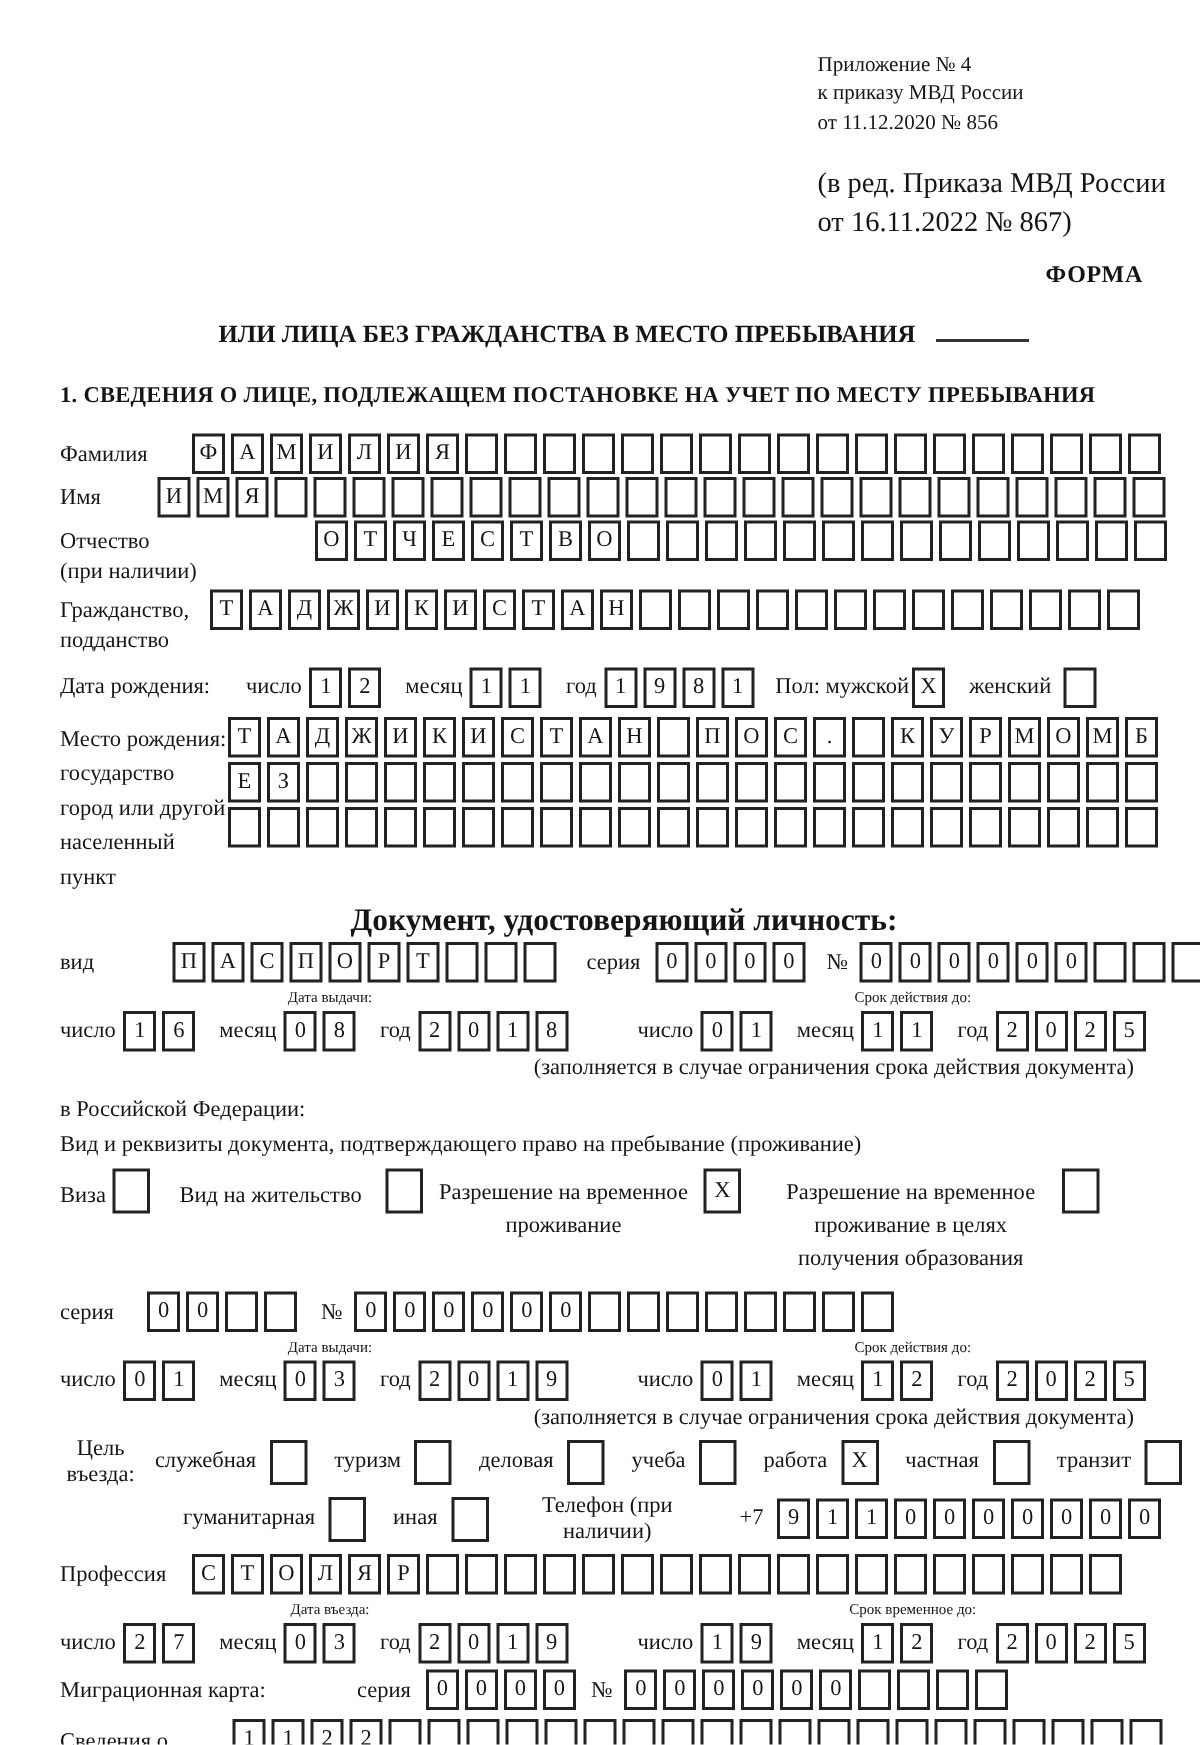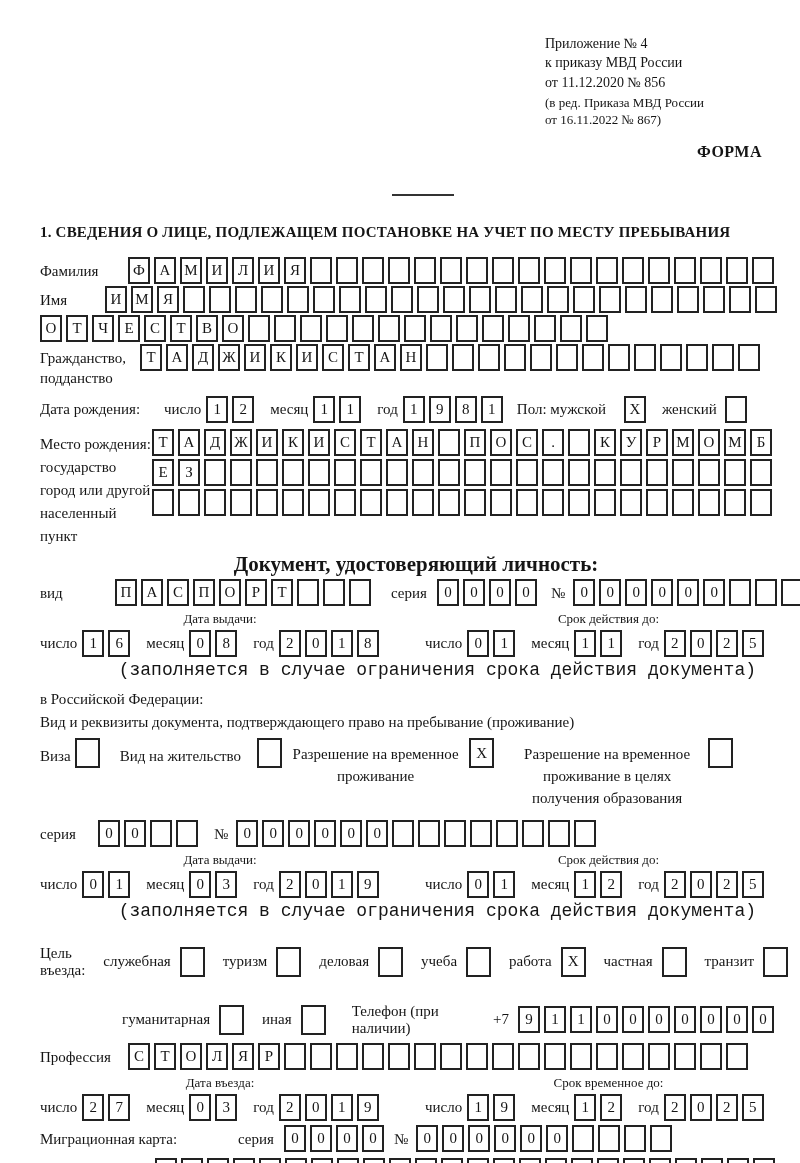--- a/index.html
+++ b/index.html
@@ -6,21 +6,21 @@
   body {
     width:800px; height:1163px; overflow:hidden;
     background:#ffffff; color:#151515;
     font-family:"Liberation Serif", serif;
     font-size:15px;
   }
   .page { padding:34px 8px 0 40px; position:relative; }
 
   
   .appendix { margin-left:505px; line-height:1.38; font-size:14px; }
-  .amendment { margin-left:505px; margin-top:2px; line-height:1.35; font-size:13px; }
+  .amendment { margin-left:505px; margin-top:18px; line-height:1.35; font-size:19px; }
   .forma { text-align:right; padding-right:30px; font-weight:bold; font-size:16px; margin-top:14px; letter-spacing:.5px; }
 
   .title { text-align:center; font-weight:bold; font-size:16.5px; margin-top:18px; line-height:1.5; }
   .uline { display:inline-block; width:62px; border-bottom:2px solid #333; margin-left:14px; height:1px; vertical-align:baseline; }
 
   .sec1 { font-weight:bold; font-size:15px; margin-top:20px; letter-spacing:.2px; }
 
   
   .cells { display:inline-flex; flex:none; }
   .cell {
@@ -38,35 +38,35 @@
 
   .stackrows > .cells { display:flex; }
   .stackrows > .cells + .cells { margin-top:3px; }
 
   .dochead { text-align:center; font-weight:bold; font-size:21px; margin-top:4px; }
 
   
   .datecols { display:flex; margin-top:5px; }
   .dcol-l { width:360px; flex:none; }
   .dcol-r { flex:1; padding-left:25px; }
-  .dhead { text-align:center; font-size:13px; margin-bottom:3px; }
+  .dhead { text-align:center; font-size:10px; margin-bottom:3px; }
   .dcol-r .dhead { text-align:center; }
   .dg { display:flex; align-items:center; }
   .dg .lb { margin-right:5px; padding-top:1px; }
   .dg .lb.ml { margin-left:12px; }
-  .note { text-align:right; padding-right:36px; font-size:18px; margin-top:3px;font-family:Liberation Mono, monospace; }
+  .note { text-align:right; padding-right:36px; font-size:15px; margin-top:3px; }
 
   .intro { margin-top:8px; line-height:1.55; }
 
   .permit-row { margin-top:4px; }
   .plabel { flex:none; padding-top:8px; }
   .plabel.center { text-align:center; line-height:1.45; padding-top:6px; }
   .w170 { width:175px; } .w190 { width:190px; }
 
-  .purpose-row { display:flex; align-items:center; margin-top:24px; }
+  .purpose-row { display:flex; align-items:center; margin-top:4px;text-align:center; }
   .purpose-row .plab { margin-right:9px; padding-top:0; }
   .purpose-row .cells { margin-right:14px; }
 
   .rep-labels div { line-height:23px; }
 </style>
 </head>
 <body>
 
 <div class="page">
 
@@ -75,21 +75,21 @@
     <div>к приказу МВД России</div>
     <div>от 11.12.2020 № 856</div>
   </div>
   <div class="amendment">
     <div>(в ред. Приказа МВД России</div>
     <div>от 16.11.2022 № 867)</div>
   </div>
   <div class="forma">ФОРМА</div>
 
   <div class="title">
-    <div><span class="uline"></span></div>
+    <div><span>ИЛИ ЛИЦА БЕЗ ГРАЖДАНСТВА В МЕСТО ПРЕБЫВАНИЯ</span><span class="uline"></span></div>
   </div>
 
   <div class="sec1">1. СВЕДЕНИЯ О ЛИЦЕ, ПОДЛЕЖАЩЕМ ПОСТАНОВКЕ НА УЧЕТ ПО МЕСТУ ПРЕБЫВАНИЯ</div>
 
   <div class="frow" style="margin-top:16px">
     <span class="flabel" style="width:88px">Фамилия</span>
     <span class="cells">
         <span class="cell">Ф</span>
         <span class="cell">А</span>
         <span class="cell">М</span>
@@ -144,20 +144,24 @@
         <span class="cell"></span>
         <span class="cell"></span>
         <span class="cell"></span>
         <span class="cell"></span>
         <span class="cell"></span>
         <span class="cell"></span>
       </span>
   </div>
 
   <div class="frow mt2">
+    <span class="flabel" style="width:170px">
+      <div>Отчество</div>
+      <div>(при наличии)</div>
+    </span>
     <span class="cells">
         <span class="cell">О</span>
         <span class="cell">Т</span>
         <span class="cell">Ч</span>
         <span class="cell">Е</span>
         <span class="cell">С</span>
         <span class="cell">Т</span>
         <span class="cell">В</span>
         <span class="cell">О</span>
         <span class="cell"></span>
@@ -224,21 +228,21 @@
           <span class="cell">1</span>
         </span>
       <span class="lb ml">год</span>
       <span class="cells">
           <span class="cell">1</span>
           <span class="cell">9</span>
           <span class="cell">8</span>
           <span class="cell">1</span>
         </span>
     </div>
-    <span class="lb" style="margin-left:10px;margin-right:18px">Пол: мужской</span>
+    <span class="lb" style="margin-left:10px;margin-right:2px">Пол: мужской</span>
     <span class="cells">
         <span class="cell">X</span>
       </span>
     <span class="lb" style="margin-left:12px;margin-right:8px">женский</span>
     <span class="cells">
         <span class="cell"></span>
       </span>
   </div>
 
   <div class="frow mt6">

